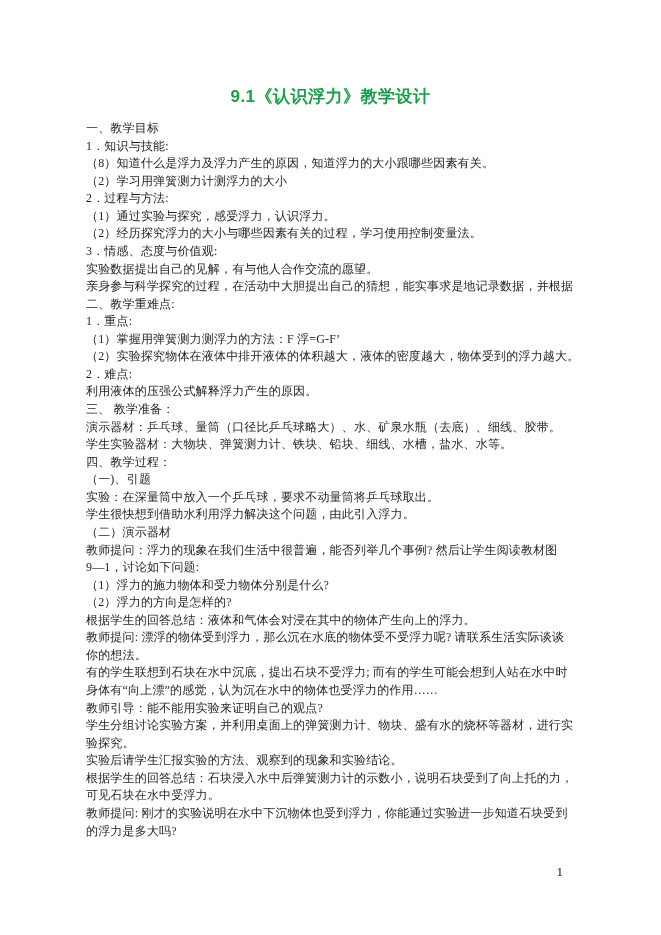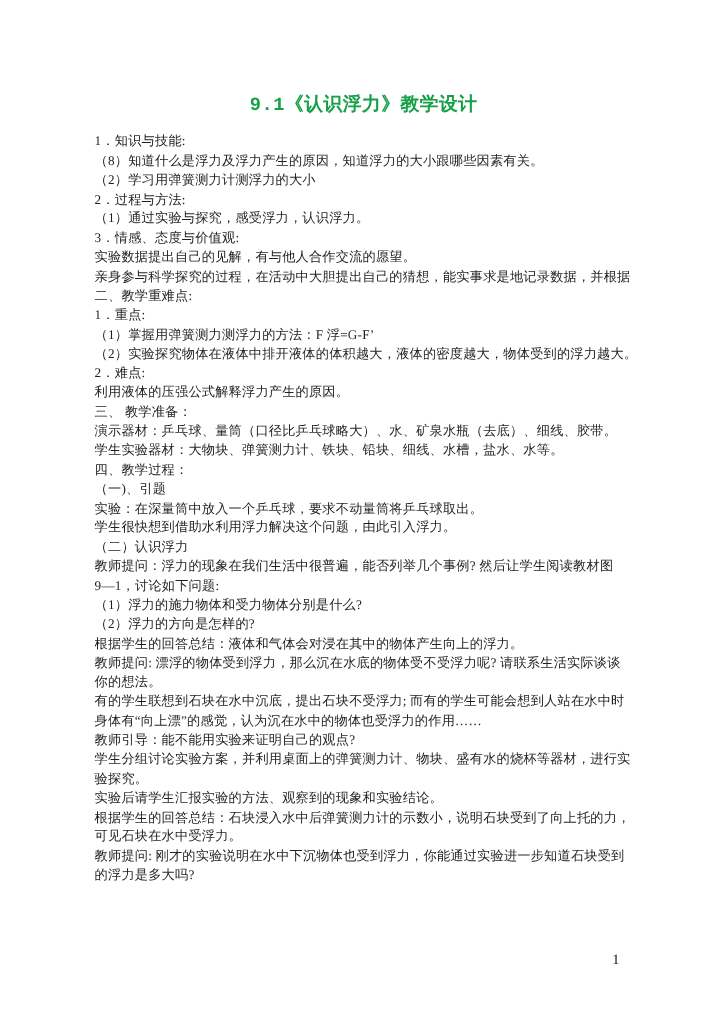--- a/index.html
+++ b/index.html
@@ -17,21 +17,21 @@
   }
   .title {
     margin: 86px 0 0 0;
     padding: 0;
     text-align: center;
     font-size: 17px;
     font-weight: bold;
     line-height: 22px;
     letter-spacing: 0.5px;
     color: #18A049;
-    font-family: Liberation Mono, monospace;
+    font-family: Liberation Sans, sans-serif;
   }
   .body {
     margin: 12px 84px 0 86px;
     color: #1f1f1f;
   }
   .line {
     font-size: 12px;
     line-height: 17.56px;
     letter-spacing: 0.18px;
     white-space: pre;
@@ -47,42 +47,44 @@
     font-family: "Liberation Serif", "DejaVu Serif", serif;
   }
 </style>
 </head>
 <body>
 
 <div class="page">
   <h1 class="title" style="color: rgb(24, 160, 73);">9.1《认识浮力》教学设计</h1>
 
   <div class="body">
+      <div class="line">一、教学目标</div>
       <div class="line">1．知识与技能:</div>
       <div class="line">（8）知道什么是浮力及浮力产生的原因，知道浮力的大小跟哪些因素有关。</div>
       <div class="line">（2）学习用弹簧测力计测浮力的大小</div>
       <div class="line">2．过程与方法:</div>
       <div class="line">（1）通过实验与探究，感受浮力，认识浮力。</div>
+      <div class="line">（2）经历探究浮力的大小与哪些因素有关的过程，学习使用控制变量法。</div>
       <div class="line">3．情感、态度与价值观:</div>
       <div class="line">实验数据提出自己的见解，有与他人合作交流的愿望。</div>
       <div class="line">亲身参与科学探究的过程，在活动中大胆提出自己的猜想，能实事求是地记录数据，并根据</div>
       <div class="line">二、教学重难点:</div>
       <div class="line">1．重点:</div>
       <div class="line">（1）掌握用弹簧测力测浮力的方法：F 浮=G-F’</div>
       <div class="line">（2）实验探究物体在液体中排开液体的体积越大，液体的密度越大，物体受到的浮力越大。</div>
       <div class="line">2．难点:</div>
       <div class="line">利用液体的压强公式解释浮力产生的原因。</div>
       <div class="line">三、 教学准备：</div>
       <div class="line">演示器材：乒乓球、量筒（口径比乒乓球略大）、水、矿泉水瓶（去底）、细线、胶带。</div>
       <div class="line">学生实验器材：大物块、弹簧测力计、铁块、铅块、细线、水槽，盐水、水等。</div>
       <div class="line">四、教学过程：</div>
       <div class="line">（一)、引题</div>
       <div class="line">实验：在深量筒中放入一个乒乓球，要求不动量筒将乒乓球取出。</div>
       <div class="line">学生很快想到借助水利用浮力解决这个问题，由此引入浮力。</div>
-      <div class="line">（二）认识浮力</div>
+      <div class="line">（二）演示器材</div>
       <div class="line">教师提问：浮力的现象在我们生活中很普遍，能否列举几个事例? 然后让学生阅读教材图</div>
       <div class="line">9—1，讨论如下问题:</div>
       <div class="line">（1）浮力的施力物体和受力物体分别是什么?</div>
       <div class="line">（2）浮力的方向是怎样的?</div>
       <div class="line">根据学生的回答总结：液体和气体会对浸在其中的物体产生向上的浮力。</div>
       <div class="line">教师提问: 漂浮的物体受到浮力，那么沉在水底的物体受不受浮力呢? 请联系生活实际谈谈</div>
       <div class="line">你的想法。</div>
       <div class="line">有的学生联想到石块在水中沉底，提出石块不受浮力; 而有的学生可能会想到人站在水中时</div>
       <div class="line">身体有“向上漂”的感觉，认为沉在水中的物体也受浮力的作用……</div>
       <div class="line">教师引导：能不能用实验来证明自己的观点?</div>

